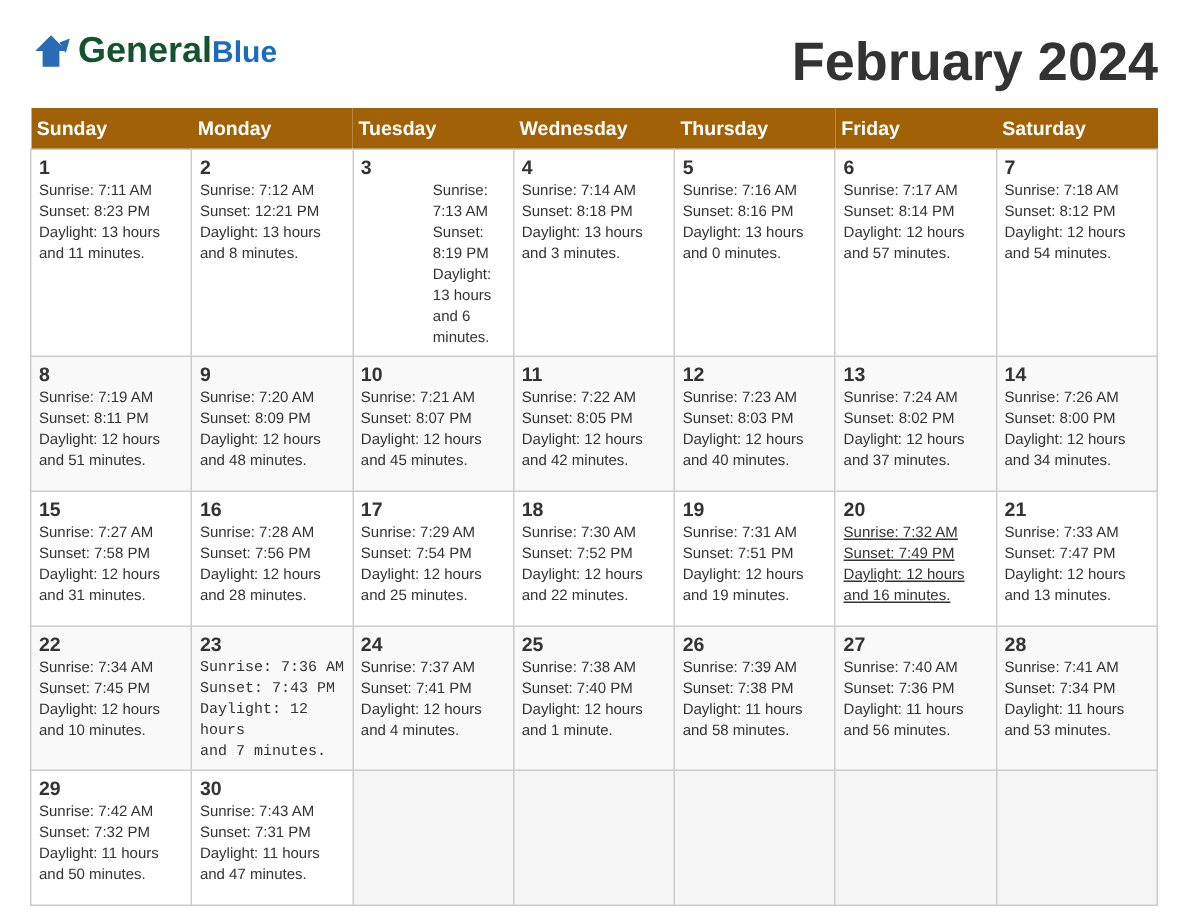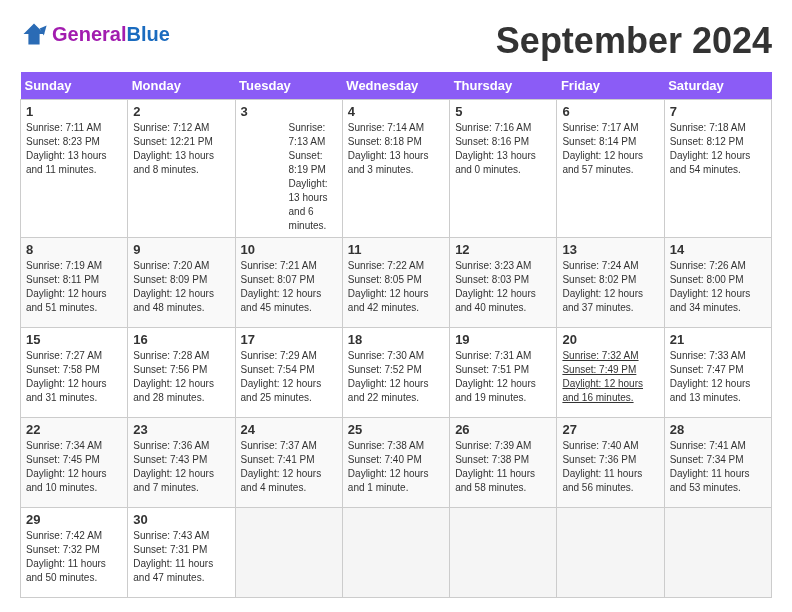--- a/index.html
+++ b/index.html
@@ -15,23 +15,23 @@
       justify-content: space-between;
       align-items: flex-start;
       margin-bottom: 10px;
     }
     .logo {
       display: flex;
       align-items: center;
       gap: 4px;
     }
     .logo-text-general {
-      font-size: 20px;
-      font-weight: bold;
-      color: #a21caf;
+      font-size: 24px;
+      font-weight: bold;
+      color: #14532d;
     }
     .logo-text-blue {
       font-size: 20px;
       font-weight: bold;
       color: #1a6bbf;
     }
     .logo-icon {
       width: 28px;
       height: 28px;
     }
@@ -46,21 +46,21 @@
     .location {
       font-size: 16px;
       color: #555;
     }
     table {
       width: 100%;
       border-collapse: collapse;
       table-layout: fixed;
     }
     th {
-      background-color: #8b5cf6;
+      background-color: #a16207;
       color: #fff;
       padding: 6px 4px;
       text-align: left;
       font-size: 13px;
       font-weight: bold;
       margin-left: 12px;
     }
     td {
       border: 1px solid #ccc;
       vertical-align: top;
@@ -96,21 +96,21 @@
   <div class="logo">
     <svg class="logo-icon" viewBox="0 0 40 40">
       <polygon points="20,5 35,20 28,20 28,35 12,35 12,20 5,20" fill="#2a6bb5"></polygon>
       <polygon points="28,12 38,8 34,22" fill="#2a6bb5"></polygon>
     </svg>
     <div>
       <span class="logo-text-general">General</span><span class="logo-text-blue">Blue</span>
     </div>
   </div>
   <div class="title-area">
-    <div class="month-title">September 2024</div>
+    <div class="month-title">February 2024</div>
   </div>
 </div>
 
 <table>
   <thead>
     <tr id="header-row">
         <th>Sunday</th>
         <th>Monday</th>
         <th>Tuesday</th>
         <th>Wednesday</th>
@@ -195,21 +195,21 @@
         </td>
         <td>
           <span class="day-num">11</span>
           <div class="day-info" style="white-space: pre-line;">Sunrise: 7:22 AM
 Sunset: 8:05 PM
 Daylight: 12 hours
 and 42 minutes.</div>
         </td>
         <td>
           <span class="day-num">12</span>
-          <div class="day-info" style="white-space: pre-line;">Sunrise: 3:23 AM
+          <div class="day-info" style="white-space: pre-line;">Sunrise: 7:23 AM
 Sunset: 8:03 PM
 Daylight: 12 hours
 and 40 minutes.</div>
         </td>
         <td>
           <span class="day-num">13</span>
           <div class="day-info" style="white-space: pre-line;">Sunrise: 7:24 AM
 Sunset: 8:02 PM
 Daylight: 12 hours
 and 37 minutes.</div>
@@ -276,21 +276,21 @@
       <tr>
         <td>
           <span class="day-num">22</span>
           <div class="day-info" style="white-space: pre-line;">Sunrise: 7:34 AM
 Sunset: 7:45 PM
 Daylight: 12 hours
 and 10 minutes.</div>
         </td>
         <td>
           <span class="day-num">23</span>
-          <div class="day-info" style="white-space: pre-line;">Sunrise: 7:36 AM
+          <div class="day-info" style="white-space: pre-line; font-family: Liberation Mono, monospace;">Sunrise: 7:36 AM
 Sunset: 7:43 PM
 Daylight: 12 hours
 and 7 minutes.</div>
         </td>
         <td>
           <span class="day-num">24</span>
           <div class="day-info" style="white-space: pre-line;">Sunrise: 7:37 AM
 Sunset: 7:41 PM
 Daylight: 12 hours
 and 4 minutes.</div>

